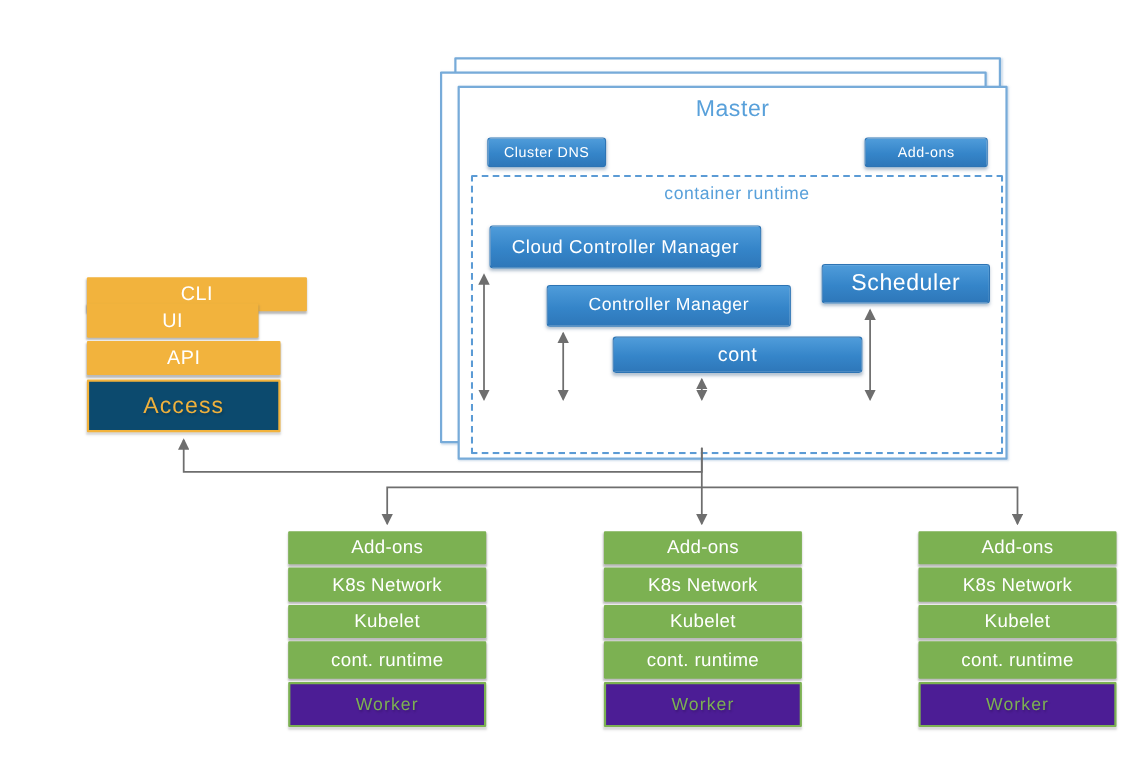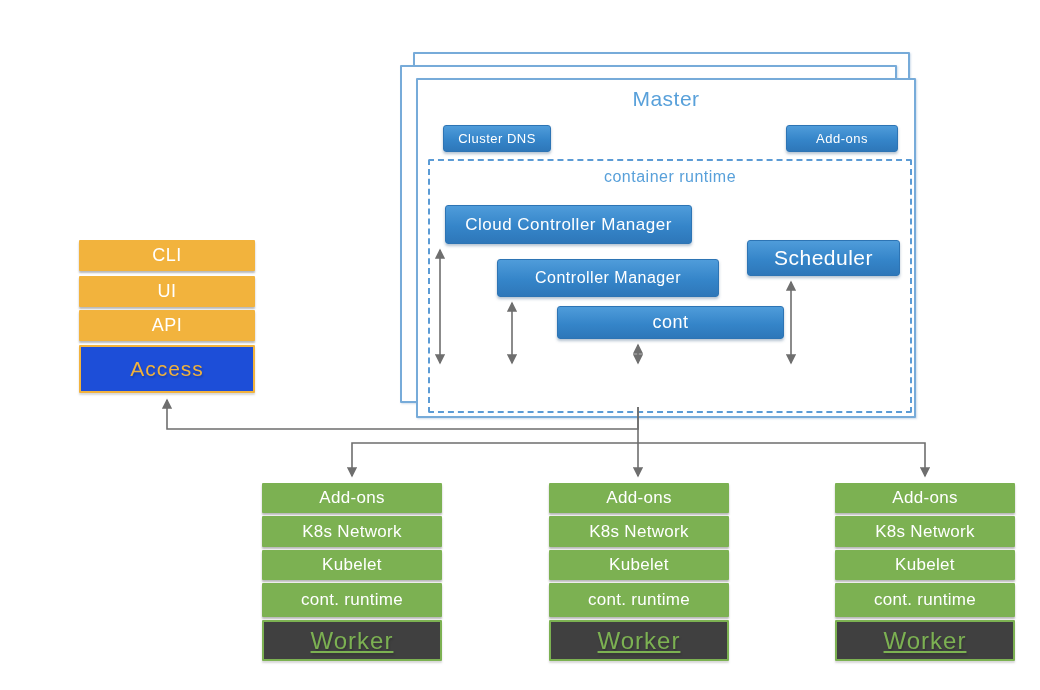--- a/index.html
+++ b/index.html
@@ -36,43 +36,42 @@
   }
 
   
   .orangebox{
     background:#f2b33d;border-radius:1px;
     box-shadow:0 2px 2px rgba(100,100,100,.45);
     display:flex;align-items:center;justify-content:center;
     color:#ffffff;font-size:18px;letter-spacing:.5px;
   }
   .access-footer{
-    background:#1d4ed8;border:2px solid #f2b33d;border-radius:1px;
+    background:#0c4a6e;border:2px solid #f2b33d;border-radius:1px;
     display:flex;align-items:center;justify-content:center;
     color:#f0b13c;font-size:21px;letter-spacing:1px;
     text-shadow:1px 2px 2px rgba(0,0,0,.18);
     box-shadow:0 2px 2px rgba(100,100,100,.25);
   }
 
   
   .worker-stack{display:flex;flex-direction:column;}
   .greenbox{
     background:#7cb152;border-radius:1px;
     box-shadow:0 2px 2px rgba(100,100,100,.45);
     display:flex;align-items:center;justify-content:center;
     color:#ffffff;font-size:17px;letter-spacing:.3px;
     margin-bottom:3px;
   }
   .worker-footer{
-    background:#404040;border:2px solid #7cb152;border-radius:1px;
+    background:#4c1d95;border:2px solid #7cb152;border-radius:1px;
     display:flex;align-items:center;justify-content:center;
-    color:#7cb152;font-size:24px;letter-spacing:1px;
+    color:#7cb152;font-size:16px;letter-spacing:1px;
     text-shadow:1px 2px 2px rgba(0,0,0,.18);
     box-shadow:0 2px 2px rgba(100,100,100,.25);
-    text-decoration:underline;
   }
 
   svg.connectors{position:absolute;left:0;top:0;pointer-events:none;}
 </style>
 </head>
 <body>
 
 <div class="stage">
 
   <div class="abs plate" style="left:413px;top:52px;width:497px;height:338px;"></div>
@@ -94,22 +93,22 @@
 
       <div class="abs bluebox" style="left:67px;top:98px;width:222px;height:38px;font-size:16px;">Controller Manager</div>
 
       <div class="abs bluebox" style="left:317px;top:79px;width:153px;height:36px;font-size:21px;">Scheduler</div>
 
       <div class="abs bluebox" style="left:127px;top:145px;width:227px;height:33px;font-size:18px;">cont</div>
 
     </div>
   </div>
 
-  <div class="abs orangebox" style="left:79px;top:240px;width:176px;height:31px;">CLI</div>
-  <div class="abs orangebox" style="left:79px;top:276px;width:176px;height:31px;">UI</div>
+  <div class="abs orangebox" style="left:79px;top:252px;width:200px;height:31px;">CLI</div>
+  <div class="abs orangebox" style="left:79px;top:276px;width:156px;height:31px;">UI</div>
   <div class="abs orangebox" style="left:79px;top:310px;width:176px;height:31px;">API</div>
   <div class="abs access-footer" style="left:79px;top:345px;width:176px;height:48px;">Access</div>
 
   <div class="abs worker-stack" style="left:262px;top:483px;width:180px;">
     <div class="greenbox" style="height:30px;">Add-ons</div>
     <div class="greenbox" style="height:31px;">K8s Network</div>
     <div class="greenbox" style="height:30px;">Kubelet</div>
     <div class="greenbox" style="height:34px;">cont. runtime</div>
     <div class="worker-footer" style="height:37px;">Worker</div>
   </div>

